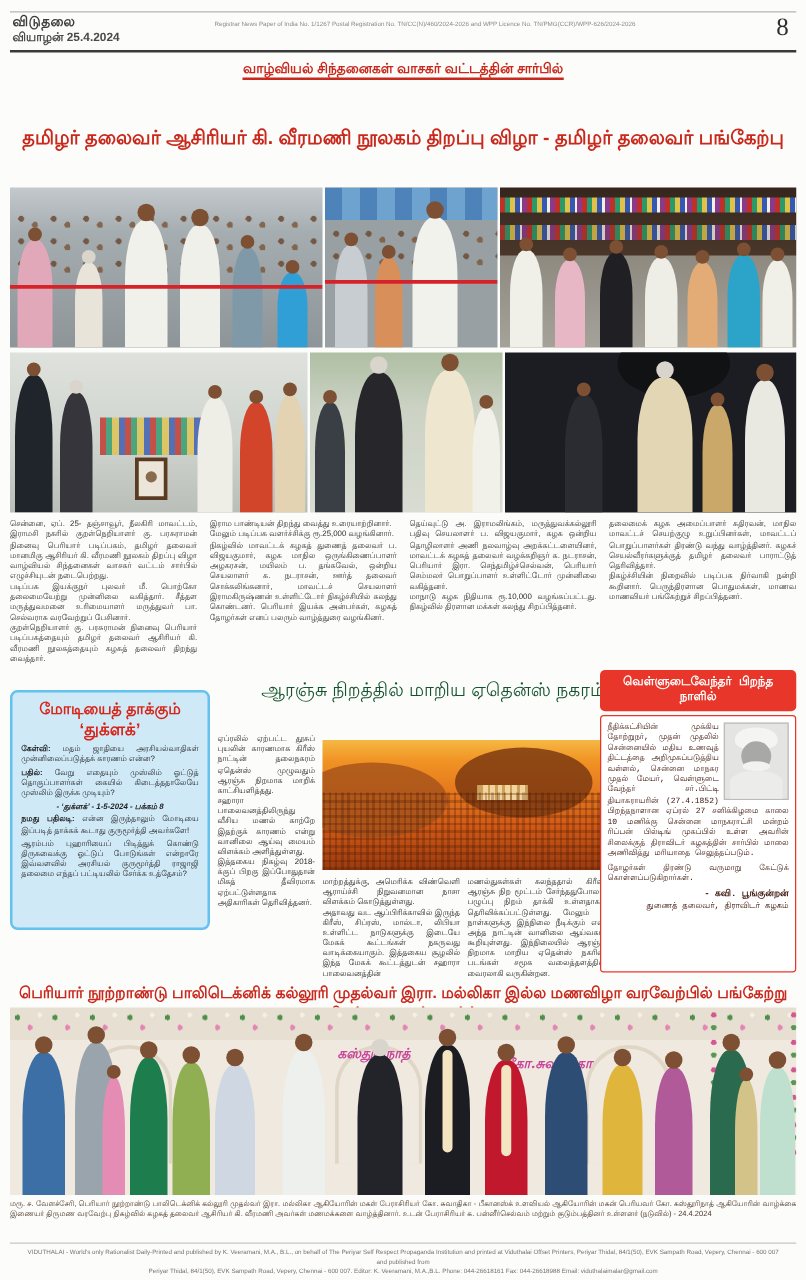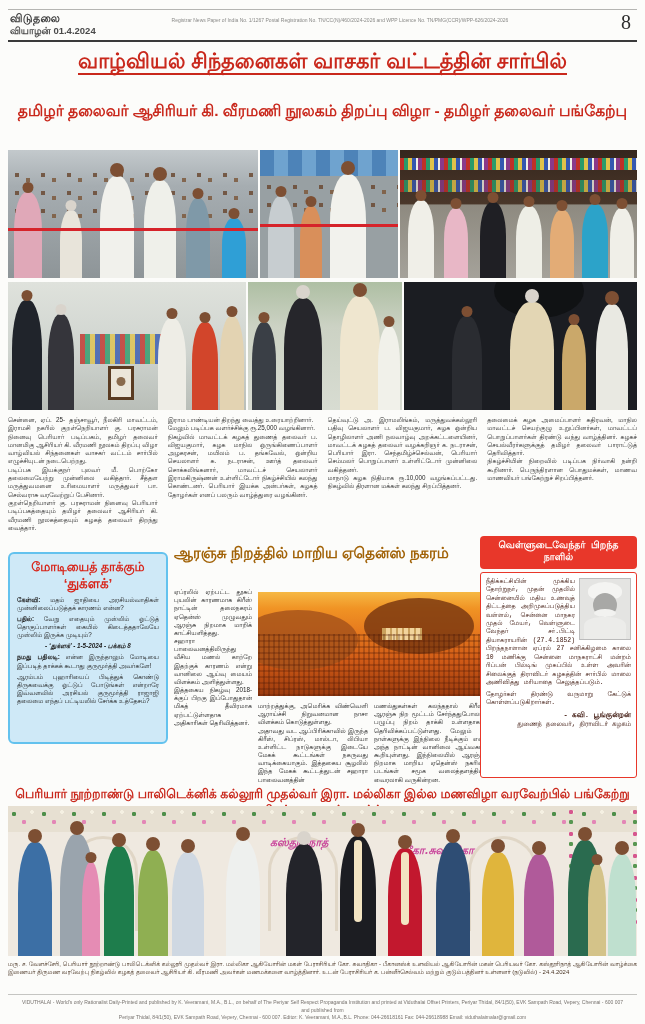--- a/index.html
+++ b/index.html
@@ -7,21 +7,21 @@
   .page{position:relative;width:645px;height:1024px;background:#fcfcfa;margin:0 auto;
         font-family:"Liberation Sans","DejaVu Sans",sans-serif;color:#222;overflow:hidden;padding-left:17px;}
   
   .rule-top{position:absolute;top:9px;left:8px;right:8px;height:1px;background:#b5b5b2;}
   .rule-head{position:absolute;top:40px;left:8px;right:8px;height:2px;background:#3a3a3a;}
   .mast-name{position:absolute;top:12px;left:10px;font-size:11px;font-weight:bold;color:#3c3c3c;letter-spacing:.3px;}
   .mast-date{position:absolute;top:25px;left:10px;font-size:9.5px;font-weight:bold;color:#4a4a4a;}
   .mast-reg{position:absolute;top:17px;left:140px;width:400px;font-size:5px;color:#8a8a88;text-align:center;line-height:1.2;}
   .mast-page{position:absolute;top:11px;right:14px;font-size:20px;color:#2e2e2e;font-family:"Liberation Serif","DejaVu Serif",serif;}
   
-  .kicker{position:absolute;top:49px;left:0;right:0;text-align:center;font-size:21px;font-weight:bold;color:#c9281c;}
+  .kicker{position:absolute;top:49px;left:0;right:0;text-align:center;font-size:11px;font-weight:bold;color:#c9281c;}
   .kicker span{border-bottom:2px solid #c9281c;padding-bottom:1px;}
   .headline{position:absolute;top:72px;left:0;right:0;text-align:center;font-size:21px;font-weight:bold;color:#c9281c;}
   .subhead{position:absolute;top:102px;left:0;right:0;text-align:center;font-size:15.5px;font-weight:bold;color:#c9281c;}
   
   .collage{position:absolute;top:150px;left:8px;width:629px;height:260px;}
   .ph{position:absolute;overflow:hidden;background:#9aa0a3;}
   .crowd{position:absolute;left:0;right:0;
      background-image:radial-gradient(circle 4px at 9px 7px,#6b4a33 60%,transparent 62%),
                       radial-gradient(circle 4px at 20px 12px,#7d5a3e 60%,transparent 62%);
      background-size:26px 18px;opacity:.85;}
@@ -39,21 +39,21 @@
   .bodycols .col{flex:1;font-size:6.3px;line-height:1.32;text-align:justify;white-space:pre-line;color:#2a2a2a;overflow:hidden;}
   
   .mid{position:absolute;top:544px;left:8px;width:629px;height:242px;}
   .tughlaq{position:absolute;left:0;top:8px;width:160px;height:192px;background:#cfe9f7;border:2px solid #63c2ee;border-radius:6px;padding:6px 7px;overflow:hidden;}
   .tughlaq .t1{font-size:12.5px;font-weight:bold;color:#d8251a;text-align:center;line-height:1.25;}
   .tughlaq .t2{font-size:13.5px;font-weight:bold;color:#d8251a;text-align:center;margin-bottom:3px;}
   .tughlaq p{margin:0 0 3px 0;font-size:6.3px;line-height:1.3;text-align:justify;}
   .tughlaq .credit{text-align:center;font-style:italic;font-weight:bold;font-size:6.3px;margin:3px 0;}
   .bld{font-weight:bold;}
   .athens{position:absolute;left:166px;top:0;width:310px;height:242px;}
-  .athens .hl{text-align:left;font-size:15px;font-weight:bold;color:#a16207;line-height:1.25;}
+  .athens .hl{text-align:right;font-size:15px;font-weight:normal;color:#14532d;line-height:1.25;}
   .athens .lcol{position:absolute;left:0;top:44px;width:78px;height:196px;font-size:6.3px;line-height:1.3;text-align:justify;overflow:hidden;white-space:pre-line;}
   .aphoto{position:absolute;left:84px;top:48px;width:226px;height:104px;overflow:hidden;
      background:linear-gradient(180deg,#f6b844 0%,#f09324 16%,#e67a1e 38%,#d05a16 66%,#9a3a0e 100%);}
   .aphoto .hill1{position:absolute;left:-20px;top:18px;width:120px;height:60px;border-radius:50%;background:#a4511a;opacity:.8;}
   .aphoto .hill2{position:absolute;right:10px;top:6px;width:110px;height:56px;border-radius:50%;background:#7c3a10;opacity:.85;}
   .aphoto .city{position:absolute;left:0;right:0;bottom:0;height:62px;
      background:repeating-linear-gradient(90deg,rgba(60,20,5,.25) 0 2px,transparent 2px 5px),
                 repeating-linear-gradient(0deg,rgba(90,30,8,.3) 0 2px,transparent 2px 6px);}
   .aphoto .acro{position:absolute;left:55%;top:36px;width:40px;height:12px;background:#f2d49c;
      border-left:2px solid #caa05c;border-right:2px solid #caa05c;
@@ -91,21 +91,21 @@
   .rule-foot{position:absolute;top:994px;left:8px;right:8px;height:1px;background:#c5c5c2;}
   .footer{position:absolute;top:999px;left:18px;width:609px;font-size:5px;line-height:1.5;text-align:center;color:#77726e;}
 </style>
 </head>
 <body>
 
 <div class="page">
 
   <div class="rule-top"></div>
   <div class="mast-name">விடுதலை</div>
-  <div class="mast-date">வியாழன் 01.4.2024</div>
+  <div class="mast-date">வியாழன் 25.4.2024</div>
   <div class="mast-reg">Registrar News Paper of India No. 1/1267        Postal Registration No. TN/CC(N)/460/2024-2026 and WPP Licence No. TN/PMG(CCR)/WPP-626/2024-2026</div>
   <div class="mast-page">8</div>
   <div class="rule-head"></div>
 
   <div class="kicker"><span>வாழ்வியல் சிந்தனைகள் வாசகர் வட்டத்தின் சார்பில்</span></div>
   <div class="subhead">தமிழர் தலைவர் ஆசிரியர் கி. வீரமணி நூலகம் திறப்பு விழா - தமிழர் தலைவர் பங்கேற்பு</div>
 
   <div class="collage">
 
     <div class="ph" style="left:0;top:0;width:250px;height:128px;background:linear-gradient(180deg,#c3c9cc 0%,#a6adb1 28%,#8e9598 100%);">

